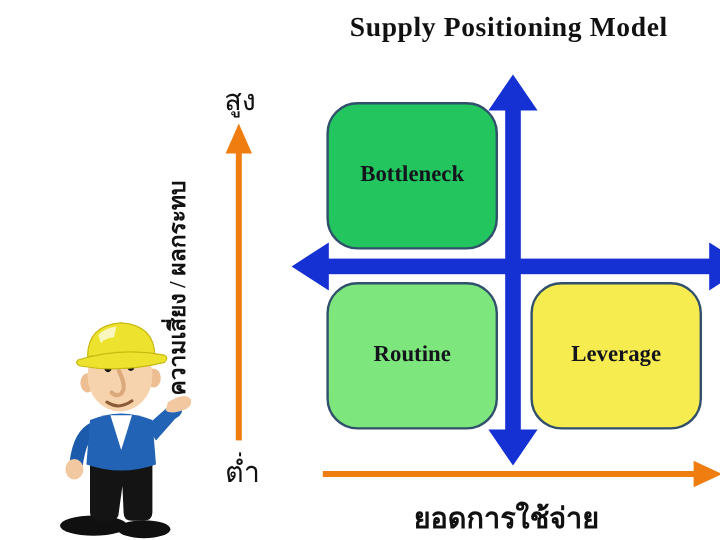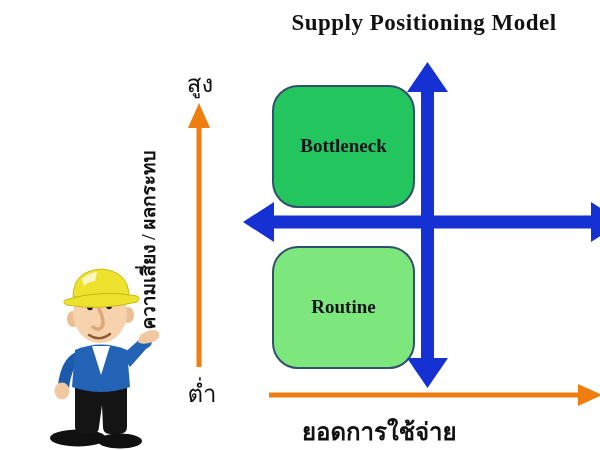--- a/index.html
+++ b/index.html
@@ -33,40 +33,41 @@
     align-items: center;
     justify-content: center;
     font-weight: bold;
     font-size: 19px;
     color: #14141d;
     text-align: center;
     line-height: 1.8;
   }
   #quad-top-left    { left: 228px; top: 85px; }
   #quad-top-right   { left: 398px; top: 85px; }
-  #quad-bottom-left { left: 228px; top: 246px; }
+  #quad-bottom-left { left: 228px; top: 235px; }
   #quad-bottom-right{ left: 398px; top: 235px; }
   #arrow-layer {
     position: absolute;
     left: 0; top: 0;
     pointer-events: none;
   }
   .axis-tick {
     position: absolute;
     font-size: 24px;
     font-weight: normal;
     color: #111111;
     text-align: center;
   }
   #y-high-label  { left: 137px; top: 64px;  width: 38px; }
   #origin-label  { left: 139px; top: 374px; width: 38px; }
   #x-high-label  { left: 558px; top: 380px; width: 42px; }
   .x-axis-title {
     position: absolute;
     left: 258px; top: 412px; width: 240px;
+    text-align: center;
     font-size: 24px;
     font-weight: bold;
     color: #111111;
   }
   .y-axis-title {
     position: absolute;
     left: 5px; top: 228px;
     width: 200px; height: 24px;
     line-height: 24px;
     text-align: center;
@@ -92,20 +93,23 @@
 
   <div class="quadrant" id="quad-top-left" style="background-color: #22c55e;">
     <span>Bottleneck</span>
   </div>
 
 
   <div class="quadrant" id="quad-bottom-left" style="background-color: rgb(125, 231, 125);">
     <span>Routine</span>
   </div>
 
+  <div class="quadrant" id="quad-bottom-right" style="background-color: rgb(246, 236, 79);">
+    <span>Leverage</span>
+  </div>
 
   <svg id="arrow-layer" width="600" height="450" viewBox="0 0 600 450">
 
     <g>
       <rect x="377" y="88" width="13" height="274" fill="#1531D4"></rect>
       <polygon points="363,92 404,92 383.5,62" fill="#1531D4"></polygon>
       <polygon points="363,358 404,358 383.5,388" fill="#1531D4"></polygon>
     </g>
 
     <g>

